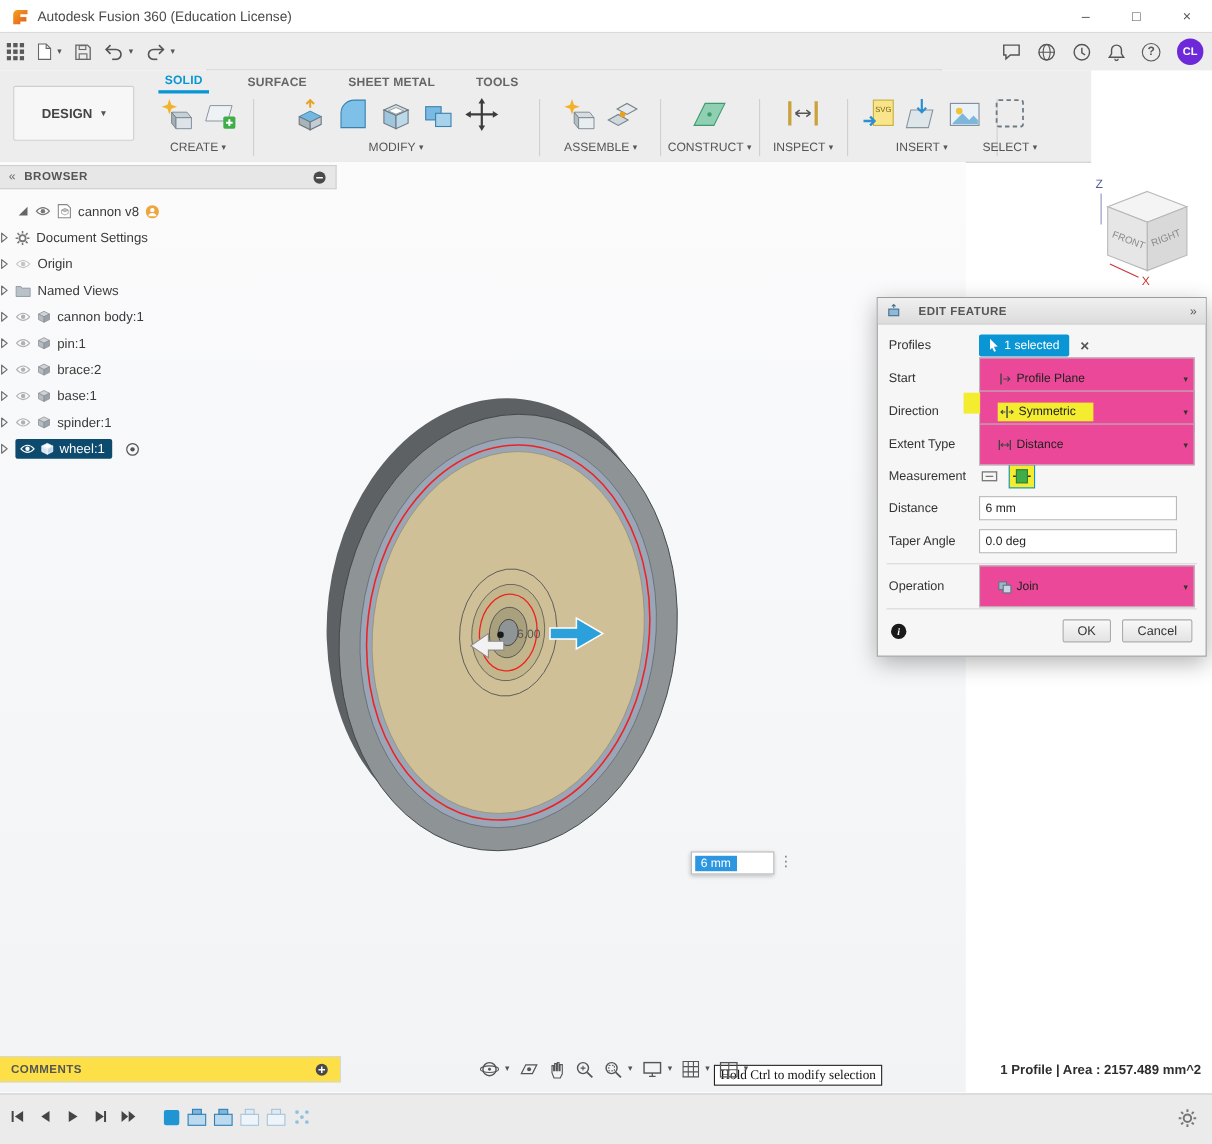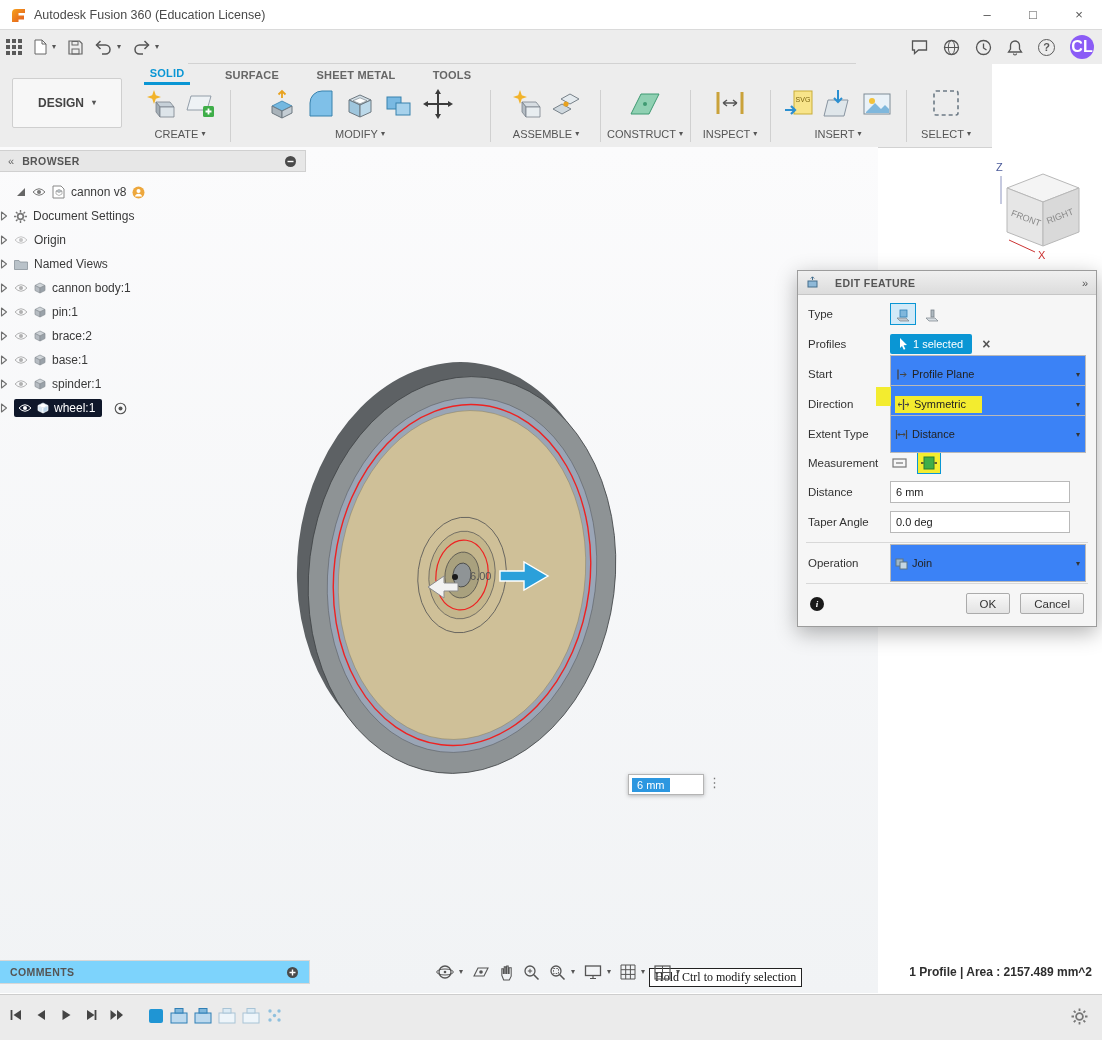--- a/index.html
+++ b/index.html
@@ -23,21 +23,21 @@
   #doctab{position:absolute;left:188px;top:33px;width:668px;height:31px;background:#f6f6f6;
           border:1px solid #d2d2d2;border-bottom:none;display:flex;align-items:center;
           justify-content:center;gap:7px;color:#333}
   #tab-close{position:absolute;right:10px;top:6px;color:#666;font-size:14px}
   #newtab{position:absolute;left:860px;top:36px;width:26px;height:26px;background:#dcdcdc;
           border:1px solid #c2c2c2;display:flex;align-items:center;justify-content:center;
           color:#444;font-size:16px}
   .qat-right{position:absolute;right:8px;top:0;height:34px;display:flex;align-items:center;gap:15px}
   #help-circle{width:17px;height:17px;border-radius:50%;border:1.4px solid #5a5a5a;color:#5a5a5a;
           display:flex;align-items:center;justify-content:center;font-size:11px;font-weight:bold}
-  #avatar{width:24px;height:24px;border-radius:50%;background:#8b5cf6;color:#fff;font-size:16px;
+  #avatar{width:24px;height:24px;border-radius:50%;background:#6d28d9;color:#fff;font-size:10px;
           display:flex;align-items:center;justify-content:center;font-weight:bold}
 
   
   #ribbon{position:absolute;left:0;top:64px;width:992px;height:84px;background:#ededed;
           border-bottom:1px solid #d2d2d2}
   .rtab{position:absolute;top:0;height:21px;display:flex;align-items:center;justify-content:center;
         font-size:11px;font-weight:bold;color:#666;letter-spacing:.2px}
   .rtab.active{color:#0a96d4;border-bottom:3px solid #0a96d4}
   #design-box{position:absolute;left:12px;top:14px;width:110px;height:50px;background:#f7f7f7;
         border:1px solid #cfcfcf;border-radius:2px;display:flex;align-items:center;
@@ -48,64 +48,64 @@
   .rsep{position:absolute;top:26px;width:1px;height:52px;background:#d0d0d0}
 
   
   #browser{position:absolute;left:0;top:150px;width:306px}
   #browser-header{height:22px;background:#e7e7e7;border:1px solid #d0d0d0;border-left:none;
         display:flex;align-items:center;padding:0 8px;gap:8px}
   .panel-title{font-size:10.5px;font-weight:bold;color:#555;letter-spacing:.4px;flex:1}
   .tree-row{height:24px;display:flex;align-items:center;gap:6px;color:#3a3a3a}
   .tree-row.root{padding-left:16px}
   .ico{display:flex;align-items:center;justify-content:center}
-  .sel-wrap{display:flex;align-items:center;gap:5px;background:#0f172a;border-radius:2px;
+  .sel-wrap{display:flex;align-items:center;gap:5px;background:#0c4a6e;border-radius:2px;
         padding:2px 7px 2px 4px;color:#fff}
 
   
   #canvas{position:absolute;left:0;top:147px;width:878px;height:846px;
         background:linear-gradient(180deg,#fbfbfc 0%,#f1f3f5 100%)}
   #dim-input{position:absolute;left:628px;top:627px;width:76px;height:21px;background:#fff;
         border:1px solid #b5b5b5;box-shadow:0 1px 4px rgba(0,0,0,.25);display:flex;
         align-items:center;padding-left:3px}
   #dim-input .selmark{background:#2c97e0;color:#fff;font-size:11px;padding:1px 5px}
   #dim-kebab{position:absolute;left:708px;top:628px;color:#777;font-size:13px;letter-spacing:0}
   #tooltip{position:absolute;left:649px;top:821px;background:#fff;border:1px solid #222;
         font-family:"Liberation Serif",serif;font-size:12px;color:#111;padding:1px 5px;white-space:nowrap}
 
   
   #dialog{position:absolute;left:797px;top:270px;width:300px;background:#f6f6f6;
         border:1px solid #9c9c9c;box-shadow:0 6px 20px rgba(0,0,0,.3)}
   #dialog-header{height:24px;background:linear-gradient(#f0f0f0,#dcdcdc);border-bottom:1px solid #c6c6c6;
         display:flex;align-items:center;padding:0 8px;gap:16px}
   .drow{display:flex;align-items:center;height:30px;padding:0 10px}
   .dlabel{width:82px;font-size:11.5px;color:#333;flex-shrink:0}
-  .dd{flex:1;height:38px;background:#3b82f6;border:1px solid #b9b9b9;display:flex;align-items:center;
-        font-size:11px;color:#222;position:relative;padding-left:4px;gap:4px}
+  .dd{flex:1;height:38px;background:#ec4899;border:1px solid #b9b9b9;display:flex;align-items:center;
+        font-size:11px;color:#222;position:relative;padding-left:16px;gap:4px}
   .dd .dd-arrow{position:absolute;right:5px;font-size:8px;color:#333}
   .dinput{flex:1;height:22px;background:#fff;border:1px solid #b9b9b9;font-size:11px;color:#222;
         padding:0 5px;font-family:"Liberation Sans",sans-serif}
   .short{margin-right:16px}
   .dsep{height:1px;background:#d8d8d8;margin:5px 8px}
   .dbtn{height:21px;padding:0 13px;background:linear-gradient(#f8f8f8,#e3e3e3);border:1px solid #ababab;
         border-radius:2px;font-size:11.5px;color:#333;display:flex;align-items:center}
   .pbadge{background:#0a96d4;color:#fff;height:20px;border-radius:2px;display:flex;align-items:center;
         gap:5px;padding:0 9px;font-size:11px}
   .tbtn{width:26px;height:22px;border:1px solid transparent;display:flex;align-items:center;justify-content:center}
   .tbtn.sel{border-color:#0a96d4;background:#d2eaf8}
   .ddhl{background:#f3ec2f;display:flex;align-items:center;gap:4px;padding:2px 16px 2px 2px}
   .hl-strip{position:absolute;left:-15px;top:1px;width:15px;height:19px;background:#f3ec2f}
   .mbtn{display:flex;align-items:center;justify-content:center;padding:2px}
   .mbtn.sel{background:#f3ec2f;border:1px solid #0a96d4}
   #info-dot{width:14px;height:14px;border-radius:50%;background:#1a1a1a;color:#fff;font-size:9px;
         font-weight:bold;display:flex;align-items:center;justify-content:center;font-family:"Liberation Serif",serif;font-style:italic}
   .dfoot{display:flex;align-items:center;padding:4px 12px 12px;gap:10px}
 
   
-  #comments-bar{position:absolute;left:0;top:960px;width:310px;height:24px;background:#7dd3fc;
+  #comments-bar{position:absolute;left:0;top:960px;width:310px;height:24px;background:#fde047;
         border-top:1px solid #d7d7d7;border-bottom:1px solid #d7d7d7;border-right:1px solid #d7d7d7;
         display:flex;align-items:center;padding:0 10px;gap:8px}
   #nav-toolbar{position:absolute;left:436px;top:960px;height:24px;display:flex;align-items:center;gap:9px}
   .vbtn{display:flex;align-items:center;gap:2px}
   #status-text{position:absolute;right:10px;top:965px;font-size:12px;font-weight:bold;color:#2e2e2e}
 
   
   #timeline{position:absolute;left:0;top:994px;width:1102px;height:46px;background:#ebebeb;
         border-top:1px solid #cdcdcd}
   .tl-transport{position:absolute;left:8px;top:12px;display:flex;align-items:center;gap:9px}
@@ -350,21 +350,21 @@
         <path d="M5 24 L14 15 L20 21 L24 17 L28 21 V25 H5 Z" fill="#7fb7dc"></path>
         </svg>
     </div>
     <div class="rlabel">
       <span>INSERT</span>
       <span class="chev">▾</span>
     </div>
   </div>
   <div class="rsep" style="left:906px"></div>
 
-  <div class="rgroup" style="left:908px;width:76px">
+  <div class="rgroup" style="left:880px;width:76px">
     <div class="ricons">
       <svg width="30" height="30" viewBox="0 0 30 30">
         <rect x="3" y="3" width="24" height="24" rx="2" fill="none" stroke="#6c7a85" stroke-width="1.6" stroke-dasharray="4 3"></rect>
         </svg>
     </div>
     <div class="rlabel">
       <span>SELECT</span>
       <span class="chev">▾</span>
     </div>
   </div>
@@ -578,35 +578,20 @@
   <div id="dialog-header">
     <svg width="13" height="13" viewBox="0 0 13 13">
       <rect x="2" y="5" width="9" height="6" fill="#8fb9d8" stroke="#456e8c"></rect>
       <path d="M6.5 4 V1 M4.8 2.5 L6.5 .8 L8.2 2.5" stroke="#456e8c" fill="none"></path>
       </svg>
     <span class="panel-title">EDIT FEATURE</span>
     <span style="color:#555;font-size:11px">»</span>
   </div>
 
   <div style="padding-top:4px">
-    <div class="drow">
-      <span class="dlabel">Type</span>
-      <div class="tbtn sel">
-        <svg width="16" height="15" viewBox="0 0 16 15">
-          <path d="M2 11 h9 l3 3 H5 Z" fill="#c0c8ce" stroke="#78828a" stroke-width=".7"></path>
-          <rect x="5" y="3" width="7" height="7" fill="#7fb7dc" stroke="#2f7fb5" stroke-width=".8"></rect>
-          </svg>
-      </div>
-      <div class="tbtn" style="margin-left:3px">
-        <svg width="16" height="15" viewBox="0 0 16 15">
-          <path d="M2 11 h9 l3 3 H5 Z" fill="#d7dde2" stroke="#78828a" stroke-width=".7"></path>
-          <rect x="7" y="3" width="3" height="7" fill="#aeb8bf" stroke="#78828a" stroke-width=".8"></rect>
-          </svg>
-      </div>
-    </div>
 
     <div class="drow">
       <span class="dlabel">Profiles</span>
       <span class="pbadge">
         <svg width="9" height="12" viewBox="0 0 9 12">
           <path d="M1 0 L8 7 L4.6 7.3 L6.4 11 L4.8 11.8 L3 8.1 L1 10 Z" fill="#fff"></path>
           </svg>
         <span>1 selected</span>
       </span>
       <span style="margin-left:10px;color:#555;font-size:14px;font-weight:bold">×</span>

